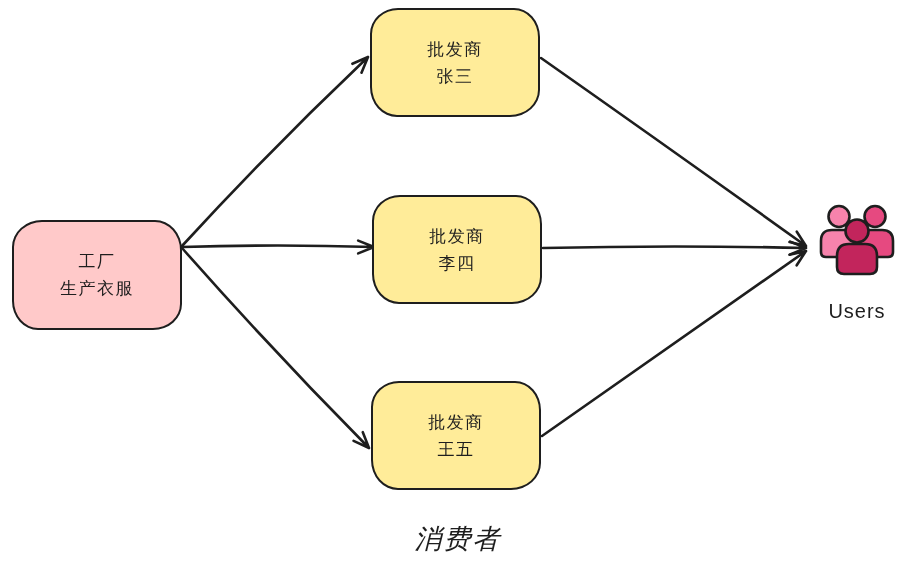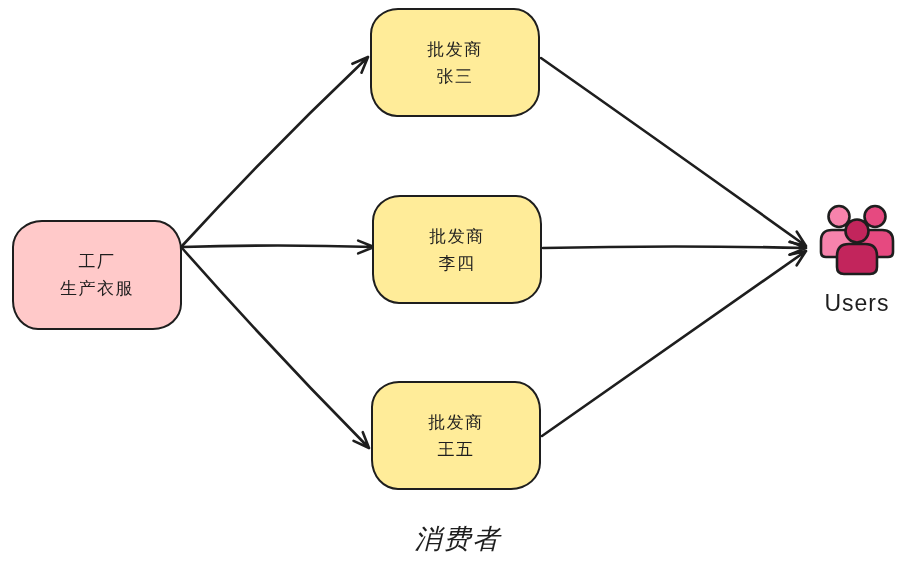--- a/index.html
+++ b/index.html
@@ -59,22 +59,22 @@
     left: 0; top: 0;
   }
   #users-group {
     position: absolute;
     left: 816px; top: 204px; width: 82px;
     display: flex;
     flex-direction: column;
     align-items: center;
   }
   .users-label {
-    margin-top: 6px;
-    font-size: 23px;
+    margin-top: 16px;
+    font-size: 20px;
     letter-spacing: 1px;
     color: #1e1e1e;
   }
 </style>
 </head>
 <body>
 
 <div id="canvas">
 
   <svg id="arrows" width="904" height="570" viewBox="0 0 904 570">

